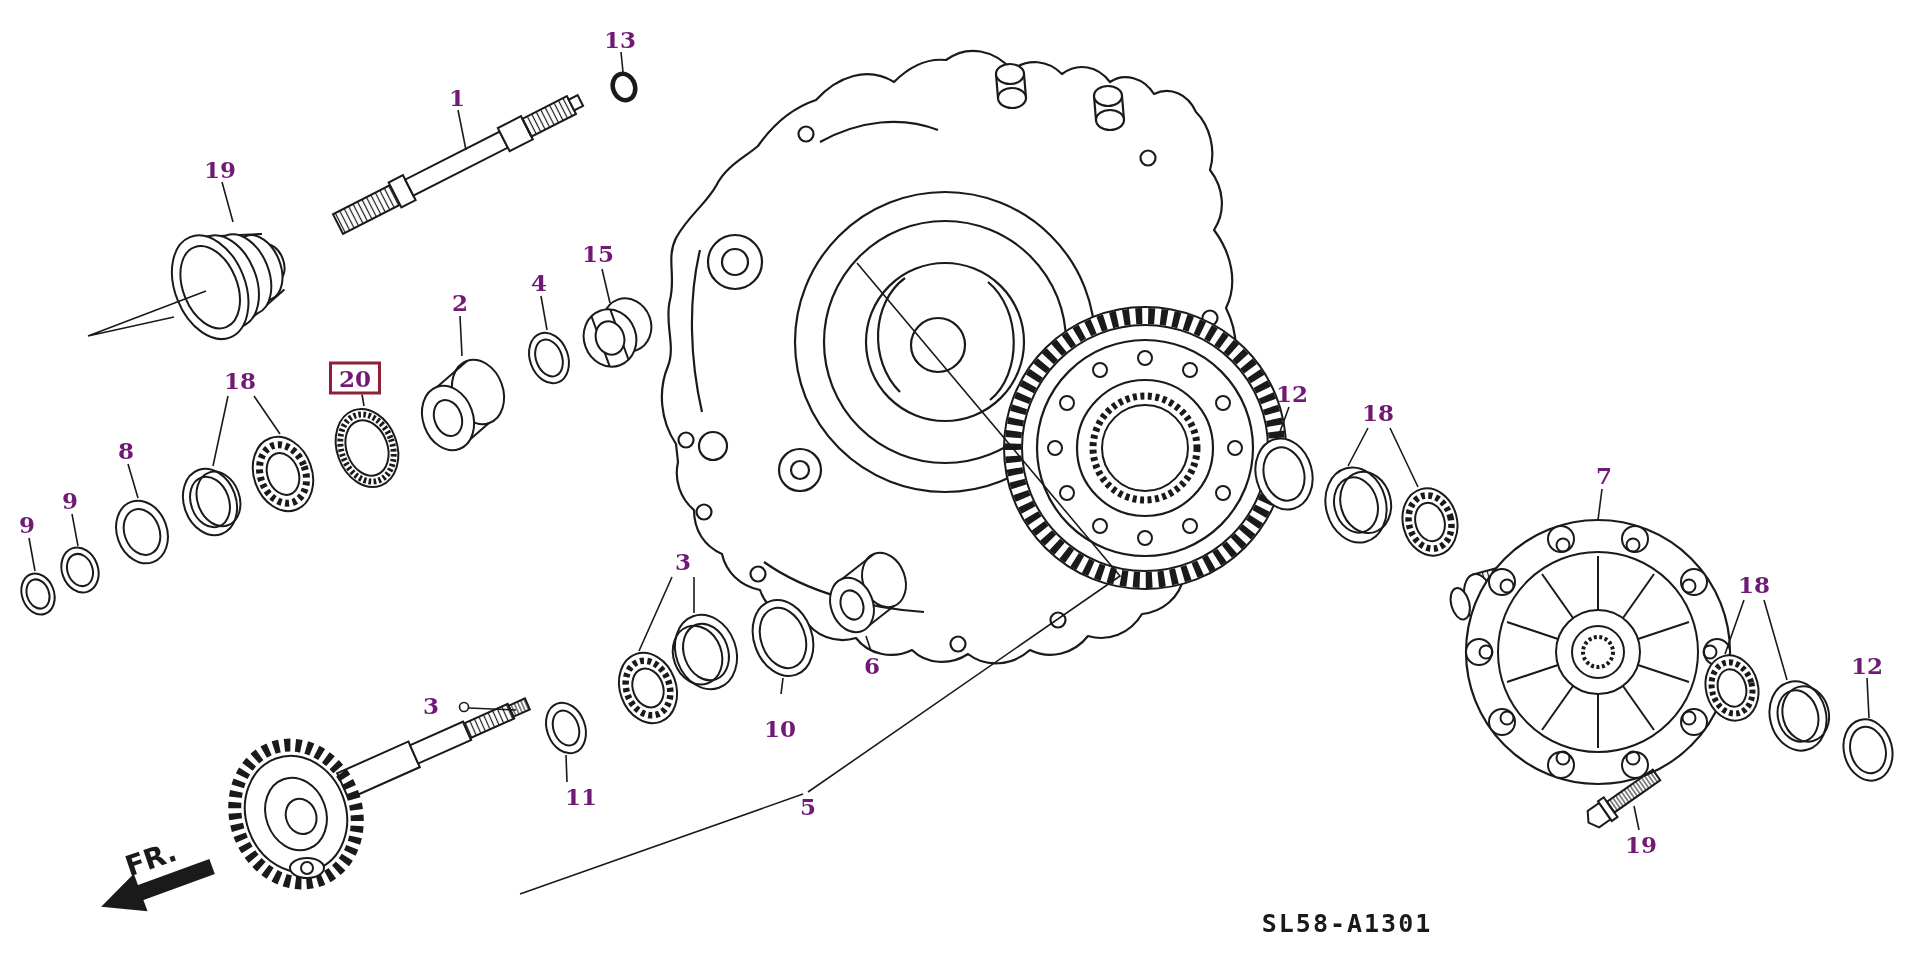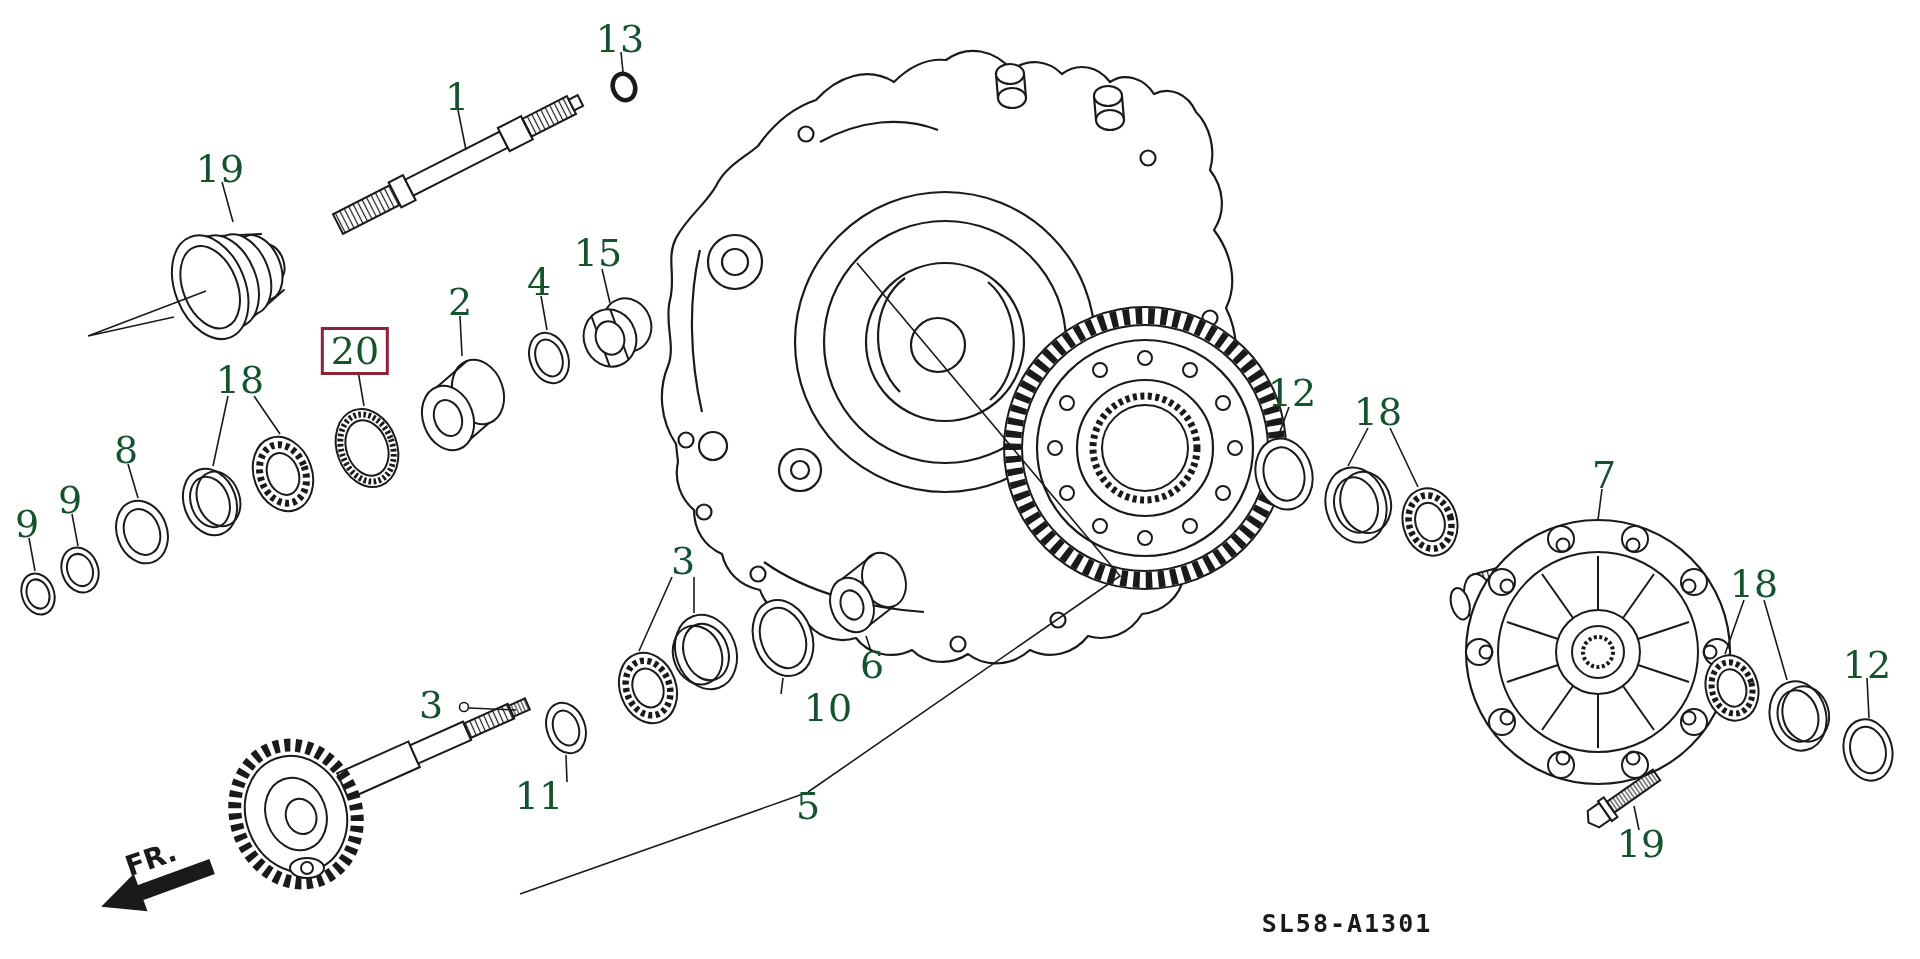--- a/index.html
+++ b/index.html
@@ -9,26 +9,26 @@
   }
   html,body{margin:0;padding:0;background:#e8e8e8;}
   .stage{
     position:relative;width:1920px;height:959px;background:var(--bg);
     overflow:hidden;font-family:"DejaVu Sans",sans-serif;
   }
   .stage svg{position:absolute;left:0;top:0;color:var(--line);}
   .callout-layer{position:absolute;left:0;top:0;width:100%;height:100%;pointer-events:none;}
   .callout{
     position:absolute;transform:translate(-50%,-50%);
-    font-family:"DejaVu Serif",serif;font-weight:normal;font-size:38px;line-height:1;
-    color:#14532d;padding:2px 4px;pointer-events:auto;cursor:default;user-select:none;
+    font-family:"DejaVu Serif",serif;font-weight:bold;font-size:23px;line-height:1;
+    color:#701a75;padding:2px 4px;pointer-events:auto;cursor:default;user-select:none;
   }
   .callout.highlighted{
     border:3px solid var(--highlight);
-    padding:2px 7px;background:#fff;
+    padding:2px 7px;background:#fff;margin-top:27px;
   }
 </style>
 </head>
 <body>
 
 <div class="stage">
 
 <svg width="1920" height="959" viewBox="0 0 1920 959" xmlns="http://www.w3.org/2000/svg">
   <defs>
     <pattern id="spl" width="5" height="5" patternUnits="userSpaceOnUse">
@@ -359,22 +359,22 @@
       <div class="callout" style="left: 457px; top: 97px;">1</div>
       <div class="callout" style="left: 460px; top: 302px;">2</div>
       <div class="callout" style="left: 431px; top: 705px;">3</div>
       <div class="callout" style="left: 539px; top: 282px;">4</div>
       <div class="callout" style="left: 808px; top: 806px;">5</div>
       <div class="callout" style="left: 872px; top: 665px;">6</div>
       <div class="callout" style="left: 1604px; top: 475px;">7</div>
       <div class="callout" style="left: 126px; top: 450px;">8</div>
       <div class="callout" style="left: 70px; top: 500px;">9</div>
       <div class="callout" style="left: 27px; top: 524px;">9</div>
-      <div class="callout" style="left: 780px; top: 708px; margin-left: 48px;">10</div>
-      <div class="callout" style="left: 539px; top: 796px;">11</div>
+      <div class="callout" style="left: 780px; top: 728px;">10</div>
+      <div class="callout" style="left: 581px; top: 796px;">11</div>
       <div class="callout" style="left: 1292px; top: 393px;">12</div>
       <div class="callout" style="left: 1867px; top: 665px;">12</div>
       <div class="callout" style="left: 620px; top: 39px;">13</div>
       <div class="callout" style="left: 1641px; top: 844px;">19</div>
       <div class="callout" style="left: 598px; top: 253px;">15</div>
       <div class="callout" style="left: 683px; top: 561px;">3</div>
       <div class="callout" style="left: 240px; top: 380px;">18</div>
       <div class="callout" style="left: 1378px; top: 412px;">18</div>
       <div class="callout" style="left: 1754px; top: 584px;">18</div>
       <div class="callout" style="left: 220px; top: 169px; text-align: right;">19</div>

